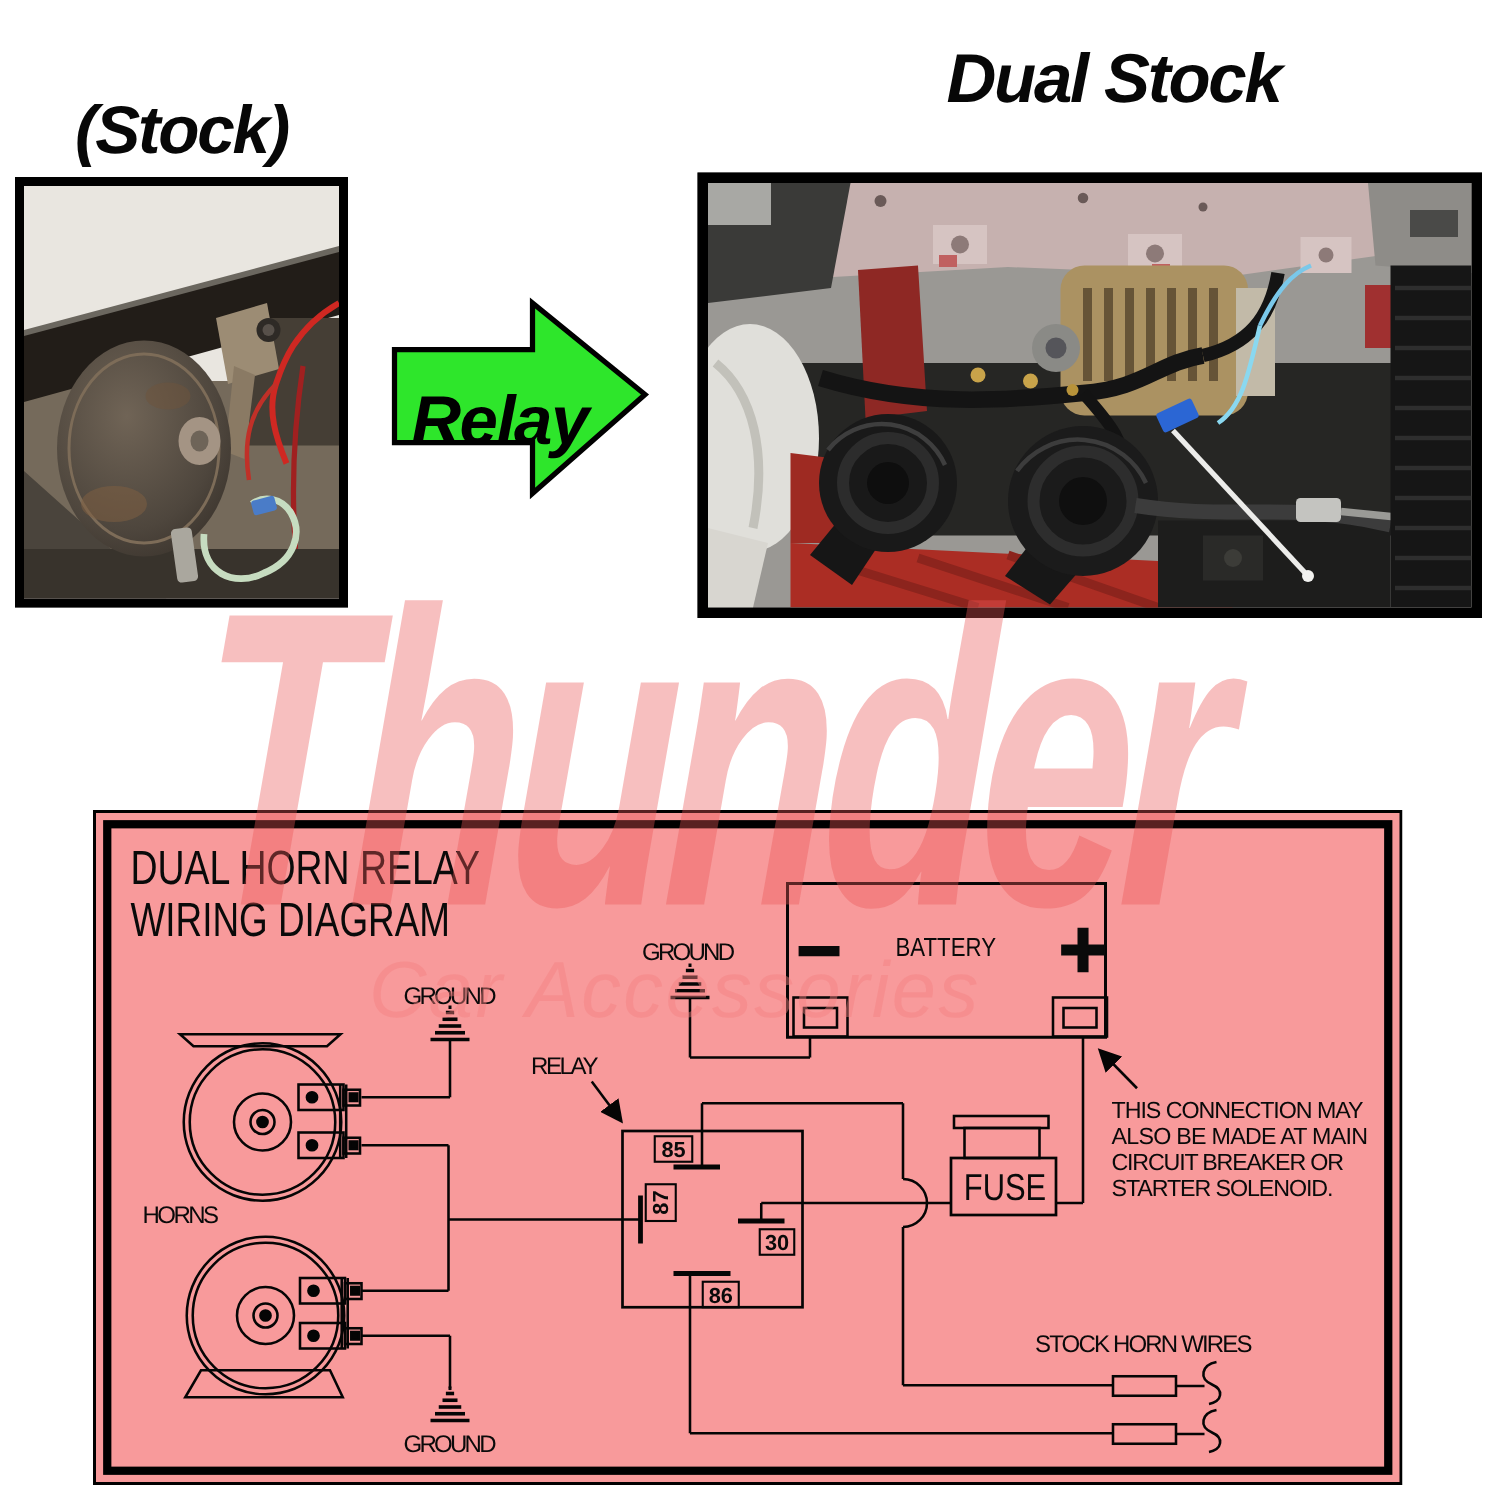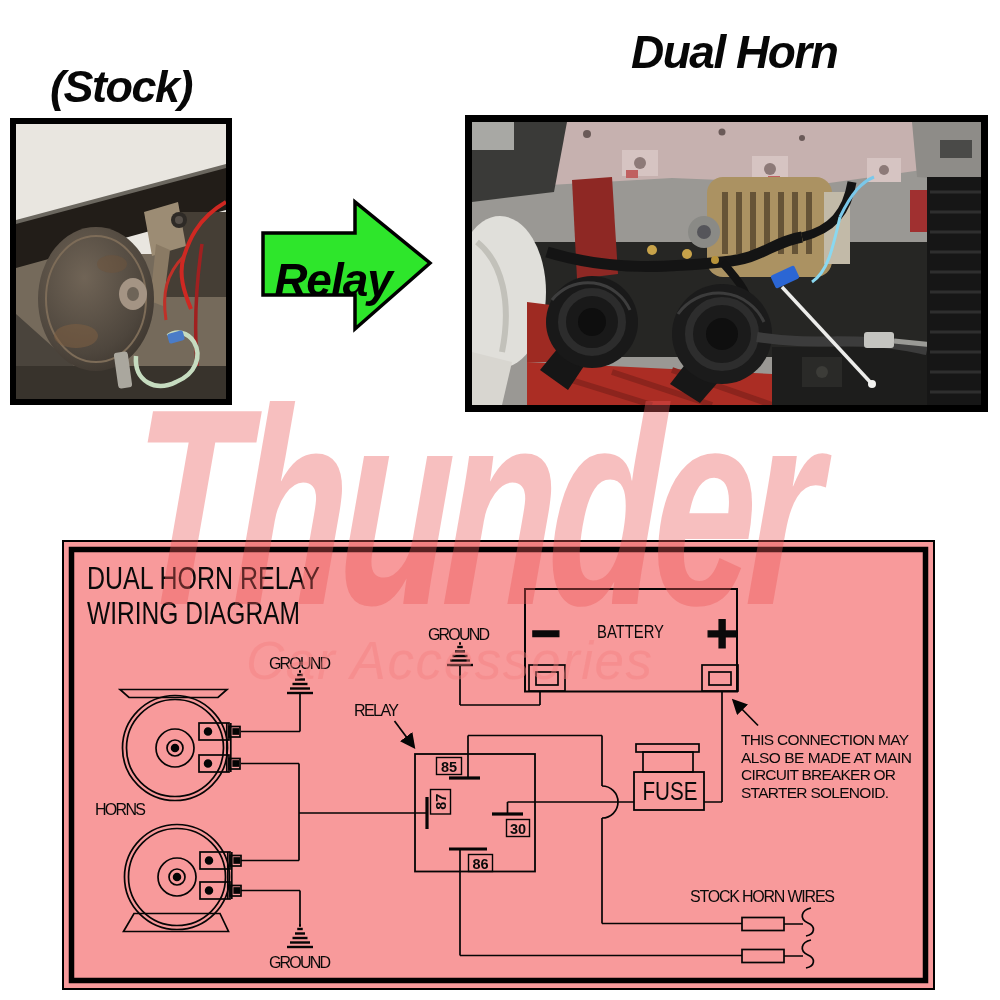--- a/index.html
+++ b/index.html
@@ -26,21 +26,21 @@
       font-family:"DejaVu Serif",serif;letter-spacing:0.04em;color:rgba(246,156,92,0.60);}
   #wm-car{left:246px;top:634px;font-size:53px;letter-spacing:0.03em;color:rgba(243,128,128,0.45);font-style:italic;}
   svg text{font-family:"Liberation Sans",sans-serif;fill:#0a0a0a;}
 </style>
 </head>
 <body>
 
 <div id="stage">
 
   <div class="abs title" id="left-title2">(Stock)</div>
-  <div class="abs title" id="right-title">Dual Horn</div>
+  <div class="abs title" id="right-title">Dual Stock</div>
 
   <div class="abs photo" id="photo-left">
     <svg width="210" height="275" viewBox="0 0 210 275">
       <rect x="0" y="0" width="210" height="275" fill="#e9e6e0"></rect>
       <rect x="0" y="130" width="210" height="145" fill="#756a5b"></rect>
       <polygon points="0,190 95,275 0,275" fill="#4a443c"></polygon>
       <rect x="0" y="242" width="210" height="33" fill="#38332c"></rect>
       <polygon points="0,96 210,40 210,46 0,102" fill="#6b675f"></polygon>
       <polygon points="0,100 210,44 210,86 0,144" fill="#221d18"></polygon>
       <rect x="150" y="88" width="60" height="85" fill="#453e35"></rect>

